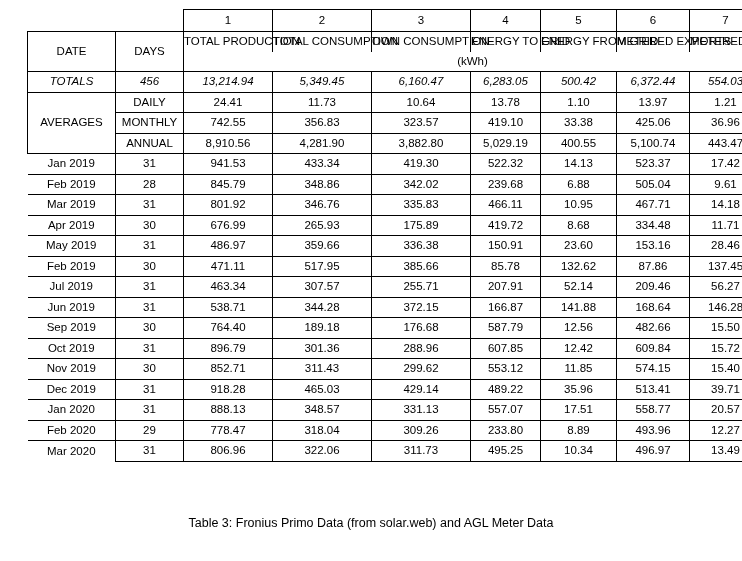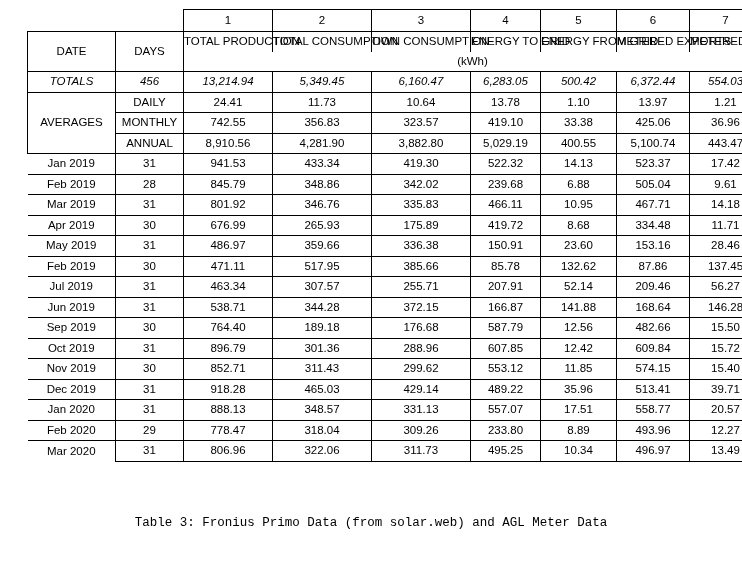--- a/index.html
+++ b/index.html
@@ -76,21 +76,21 @@
   .avg-label {
     vertical-align: middle;
   }
   .caption {
     position: absolute;
     left: 0;
     top: 516px;
     width: 742px;
     text-align: center;
     font-size: 12.5px;
-    font-family: Liberation Mono, monospace;
+    font-family: Liberation Sans, sans-serif;
   }
   .month-cell { text-align: center; }
 </style>
 </head>
 <body>
 
 <div class="page">
 
   <table class="data-table">
     <colgroup>

